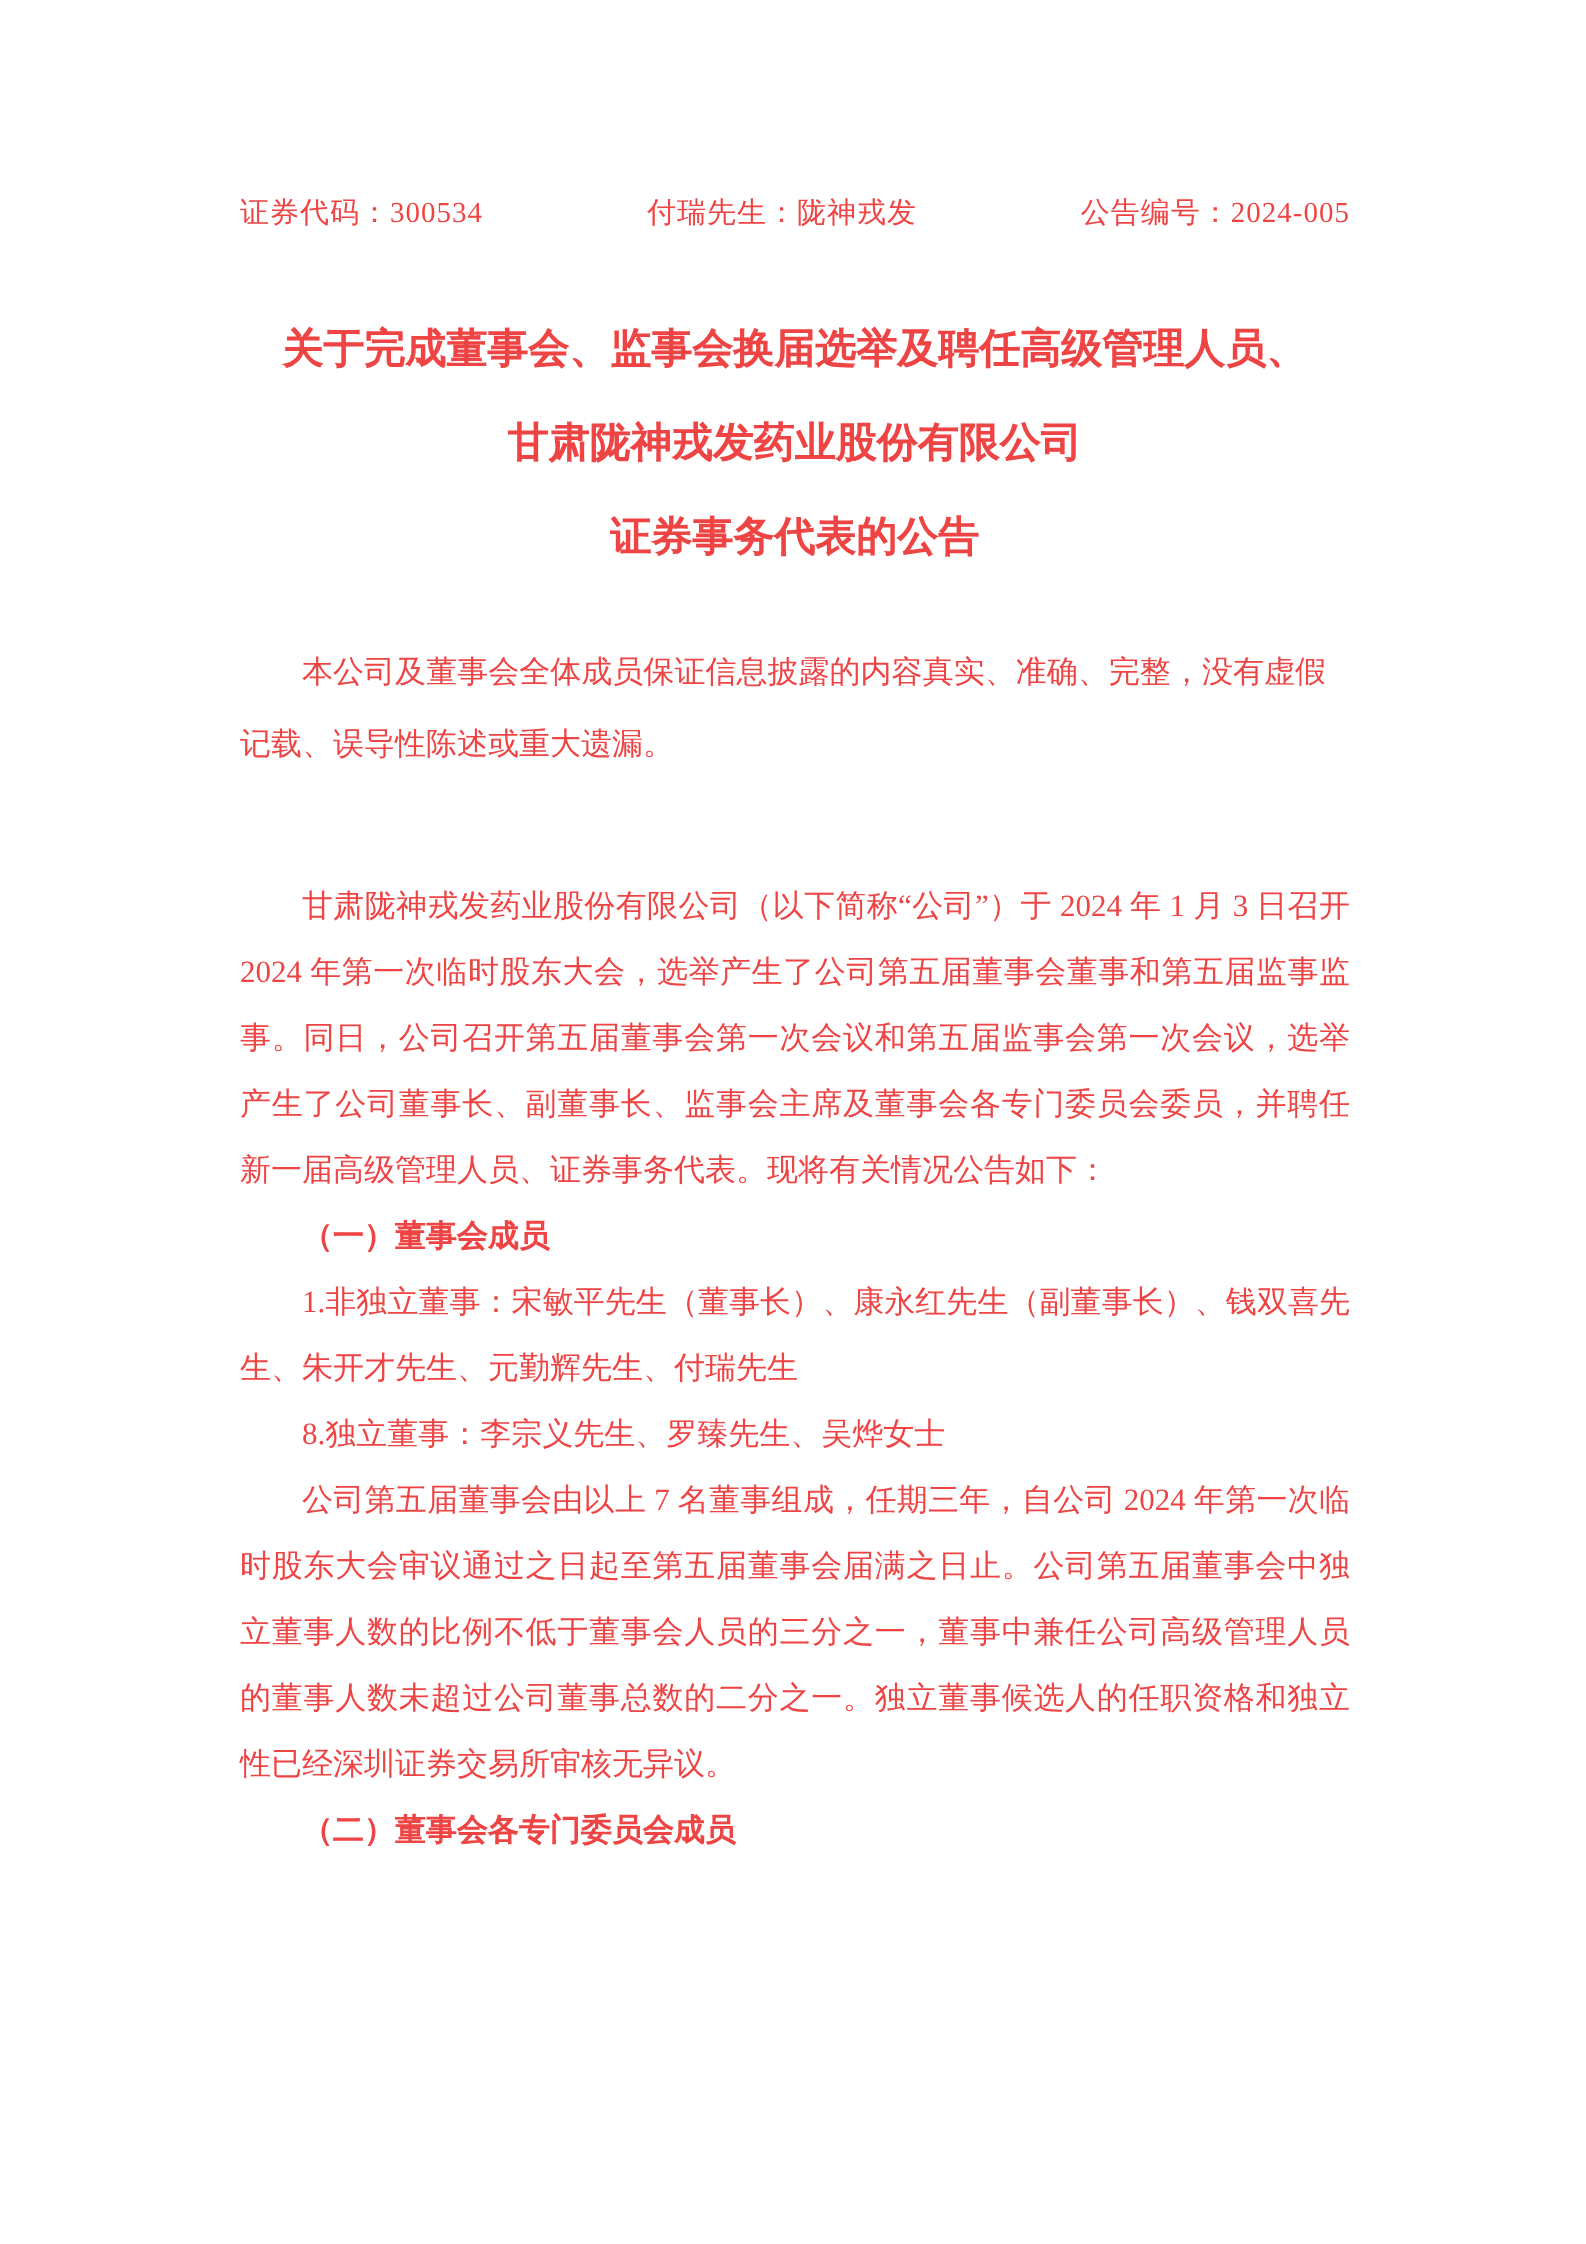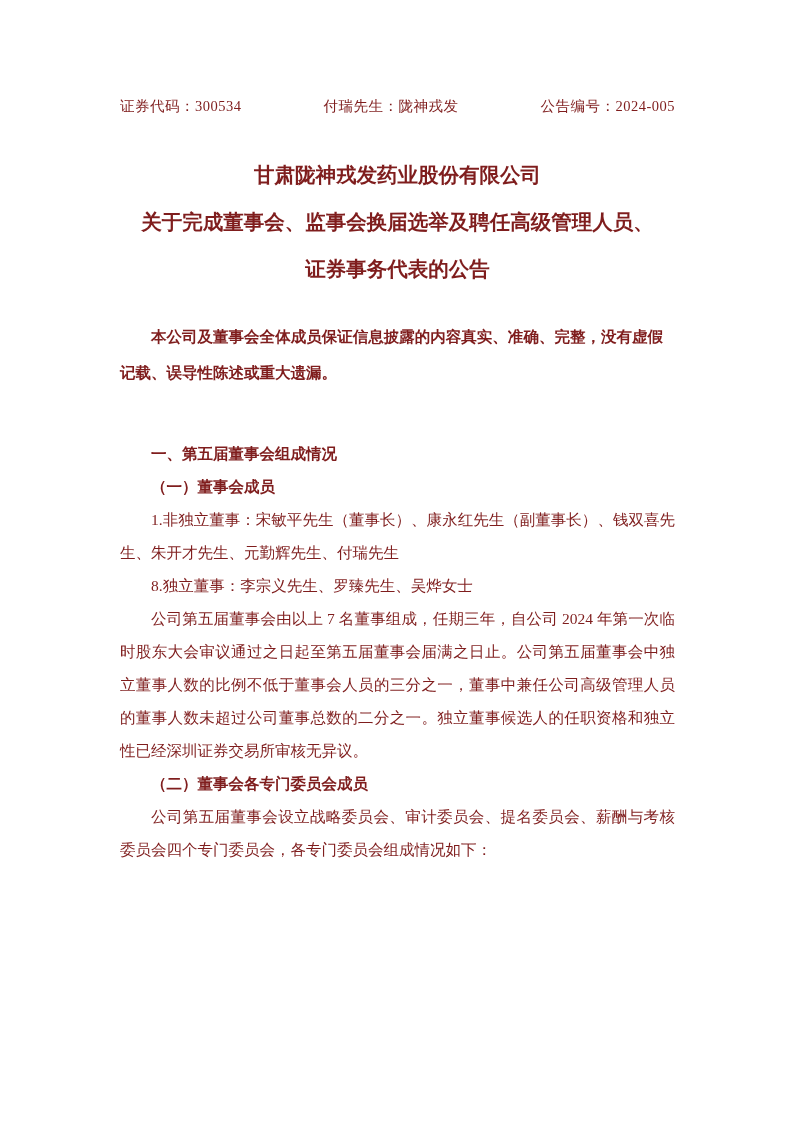--- a/index.html
+++ b/index.html
@@ -9,42 +9,42 @@
   }
   .page {
     position: relative;
     width: 793px;
     height: 1122px;
     margin: 0 auto;
     background: #ffffff;
     box-sizing: border-box;
     padding: 97px 118px 44px 120px;
     font-family: "Liberation Serif", "DejaVu Serif", serif;
-    color: #7f1d1d;
+    color: #ef4444;
     overflow: hidden;
     border-radius: 29px;
   }
   .doc-header {
     display: flex;
     justify-content: space-between;
     align-items: baseline;
     font-size: 14.5px;
     letter-spacing: 0.5px;
     white-space: nowrap;
   }
   .doc-title {
     margin-top: 36px;
     text-align: center;
     font-weight: bold;
     font-size: 20.5px;
     line-height: 47px;
   }
   .statement {
     margin: 26px 12px 0 0;
-    font-weight: bold;
+    font-weight: normal;
     font-size: 15.5px;
     line-height: 36px;
     text-indent: 2em;
     text-align: justify;
   }
   .doc-body {
     margin-top: 46px;
     font-size: 15.5px;
     line-height: 33px;
     text-align: justify;
@@ -64,30 +64,29 @@
 
 <div class="page">
 
   <div class="doc-header">
     <span>证券代码：300534</span>
     <span>付瑞先生：陇神戎发</span>
     <span>公告编号：2024-005</span>
   </div>
 
   <div class="doc-title">
+    <div>关于完成董事会、监事会换届选举及聘任高级管理人员、</div>
     <div>甘肃陇神戎发药业股份有限公司</div>
-    <div>关于完成董事会、监事会换届选举及聘任高级管理人员、</div>
     <div>证券事务代表的公告</div>
   </div>
 
   <p class="statement">本公司及董事会全体成员保证信息披露的内容真实、准确、完整，没有虚假记载、误导性陈述或重大遗漏。</p>
 
   <div class="doc-body">
-    <p class="heading">一、第五届董事会组成情况</p>
+    <p class="para">甘肃陇神戎发药业股份有限公司（以下简称“公司”）于 2024 年 1 月 3 日召开 2024 年第一次临时股东大会，选举产生了公司第五届董事会董事和第五届监事监事。同日，公司召开第五届董事会第一次会议和第五届监事会第一次会议，选举产生了公司董事长、副董事长、监事会主席及董事会各专门委员会委员，并聘任新一届高级管理人员、证券事务代表。现将有关情况公告如下：</p>
     <p class="heading">（一）董事会成员</p>
     <p class="para">1.非独立董事：宋敏平先生（董事长）、康永红先生（副董事长）、钱双喜先生、朱开才先生、元勤辉先生、付瑞先生</p>
     <p class="para">8.独立董事：李宗义先生、罗臻先生、吴烨女士</p>
     <p class="para">公司第五届董事会由以上 7 名董事组成，任期三年，自公司 2024 年第一次临时股东大会审议通过之日起至第五届董事会届满之日止。公司第五届董事会中独立董事人数的比例不低于董事会人员的三分之一，董事中兼任公司高级管理人员的董事人数未超过公司董事总数的二分之一。独立董事候选人的任职资格和独立性已经深圳证券交易所审核无异议。</p>
     <p class="heading">（二）董事会各专门委员会成员</p>
-    <p class="para">公司第五届董事会设立战略委员会、审计委员会、提名委员会、薪酬与考核委员会四个专门委员会，各专门委员会组成情况如下：</p>
   </div>
 
 </div>
 
 </body></html>

